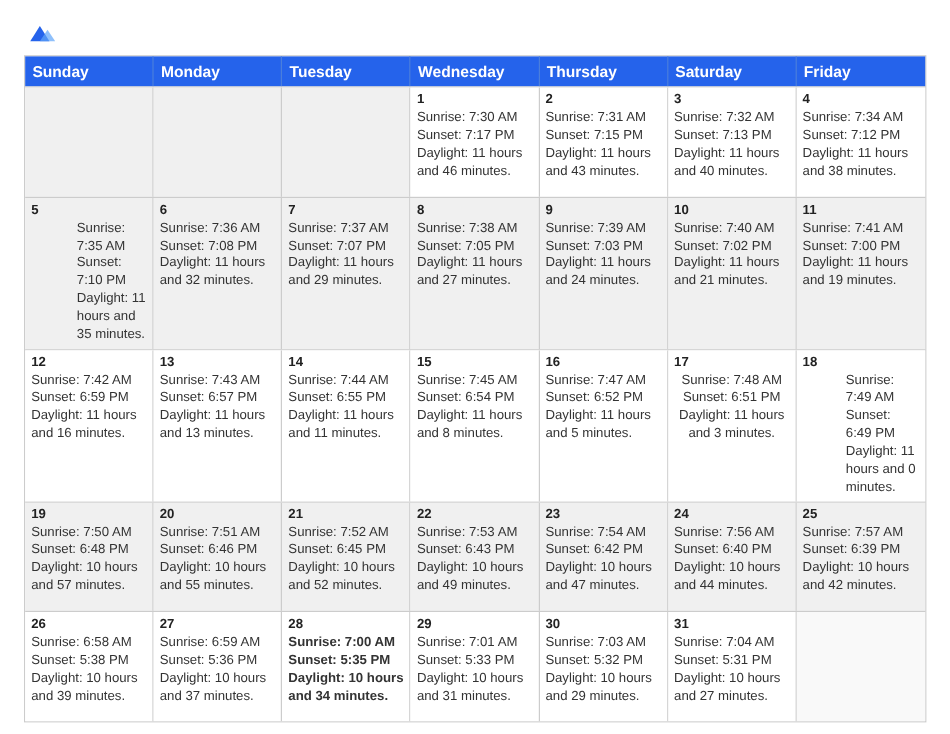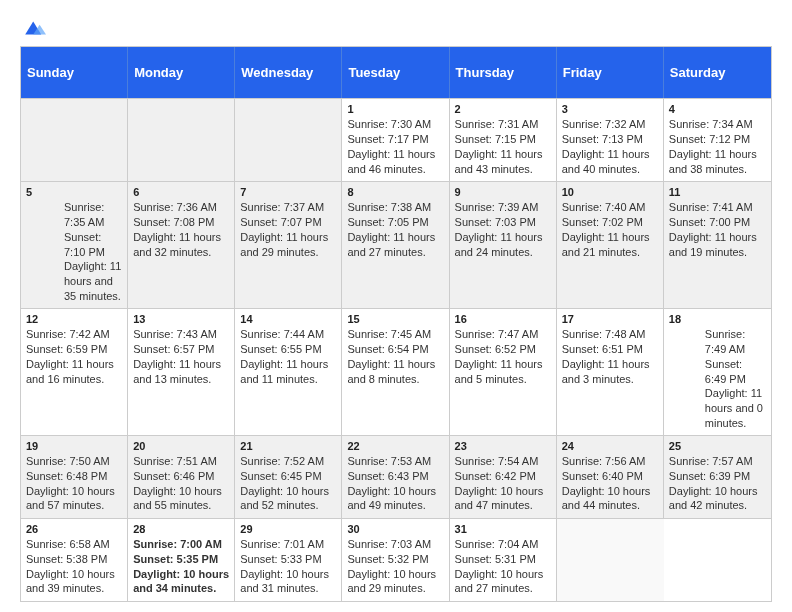--- a/index.html
+++ b/index.html
@@ -60,21 +60,21 @@
     }
     .cal-header-row {
       display: grid;
       grid-template-columns: repeat(7, 1fr);
       background: #2563eb;
     }
     .cal-header-cell {
       color: #fff;
       font-size: 13px;
       font-weight: bold;
-      padding: 18px 6px;
+      padding: 5px 6px;
       text-align: left;
       border-right: 1px solid #4a7edc;
     }
     .cal-header-cell:last-child { border-right: none; }
     .cal-body {
       flex: 1;
       display: flex;
       flex-direction: column;
     }
     .cal-week {
@@ -127,25 +127,25 @@
     <div class="title-block">
       <div class="month-title"></div>
       <div class="location"></div>
     </div>
   </div>
 
   <div class="calendar">
     <div class="cal-header-row">
     <div class="cal-header-cell">Sunday</div>
         <div class="cal-header-cell">Monday</div>
+        <div class="cal-header-cell">Tuesday</div>
         <div class="cal-header-cell">Wednesday</div>
-        <div class="cal-header-cell">Tuesday</div>
         <div class="cal-header-cell">Thursday</div>
+        <div class="cal-header-cell">Saturday</div>
         <div class="cal-header-cell">Friday</div>
-        <div class="cal-header-cell">Saturday</div>
       </div>
     <div class="cal-body">
     <div class="cal-week">
           <div class="cal-cell shaded empty"></div>
           <div class="cal-cell shaded empty"></div>
           <div class="cal-cell shaded empty"></div>
           <div class="cal-cell">
             <div class="day-num">1</div>
             <div class="cell-text" style="white-space: pre-line;">Sunrise: 7:30 AM
 Sunset: 7:17 PM
@@ -240,21 +240,21 @@
 Daylight: 11 hours and 8 minutes.</div>
           </div>
           <div class="cal-cell">
             <div class="day-num">16</div>
             <div class="cell-text" style="white-space: pre-line;">Sunrise: 7:47 AM
 Sunset: 6:52 PM
 Daylight: 11 hours and 5 minutes.</div>
           </div>
           <div class="cal-cell">
             <div class="day-num">17</div>
-            <div class="cell-text" style="white-space: pre-line;">Sunrise: 7:48 AM
+            <div class="cell-text" style="white-space: pre-line; text-align: center;">Sunrise: 7:48 AM
 Sunset: 6:51 PM
 Daylight: 11 hours and 3 minutes.</div>
           </div>
           <div class="cal-cell">
             <div class="day-num">18</div>
             <div class="cell-text" style="white-space: pre-line; margin-left: 36px;">Sunrise: 7:49 AM
 Sunset: 6:49 PM
 Daylight: 11 hours and 0 minutes.</div>
           </div>
         </div>
@@ -301,20 +301,26 @@
 Sunset: 6:39 PM
 Daylight: 10 hours and 42 minutes.</div>
           </div>
         </div>
         <div class="cal-week">
           <div class="cal-cell">
             <div class="day-num">26</div>
             <div class="cell-text" style="white-space: pre-line;">Sunrise: 6:58 AM
 Sunset: 5:38 PM
 Daylight: 10 hours and 39 minutes.</div>
+          </div>
+          <div class="cal-cell">
+            <div class="day-num">27</div>
+            <div class="cell-text" style="white-space: pre-line;">Sunrise: 6:59 AM
+Sunset: 5:36 PM
+Daylight: 10 hours and 37 minutes.</div>
           </div>
           <div class="cal-cell">
             <div class="day-num">28</div>
             <div class="cell-text" style="white-space: pre-line; font-weight: bold;">Sunrise: 7:00 AM
 Sunset: 5:35 PM
 Daylight: 10 hours and 34 minutes.</div>
           </div>
           <div class="cal-cell">
             <div class="day-num">29</div>
             <div class="cell-text" style="white-space: pre-line;">Sunrise: 7:01 AM

